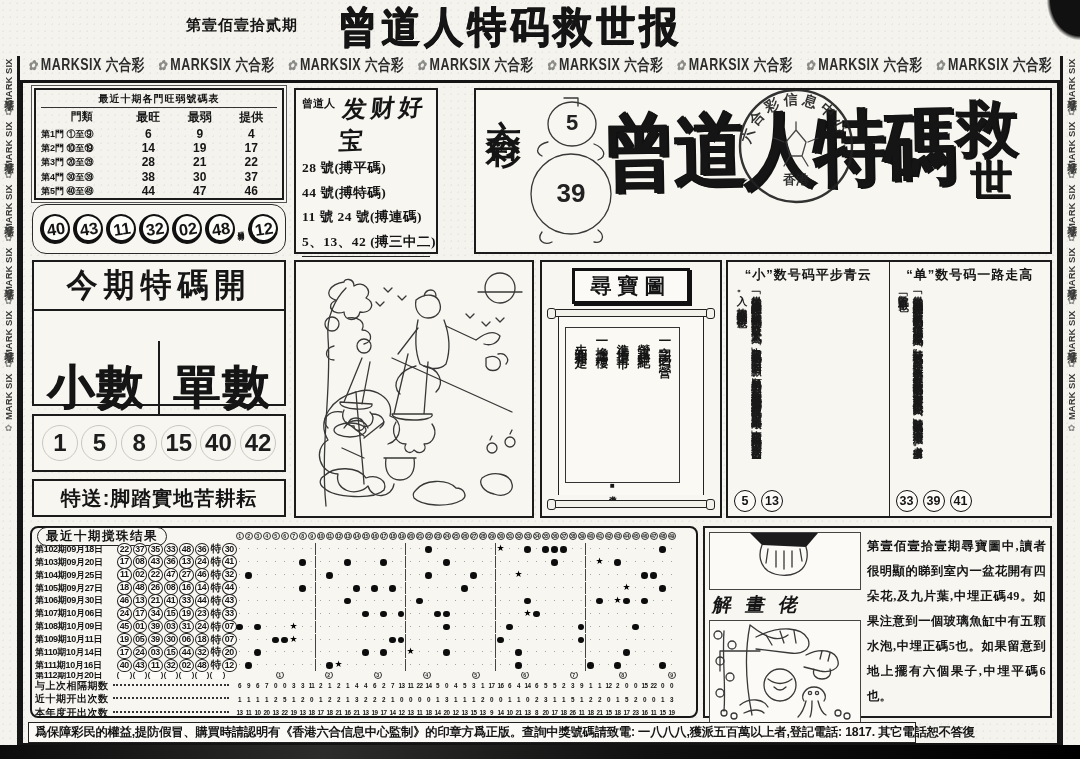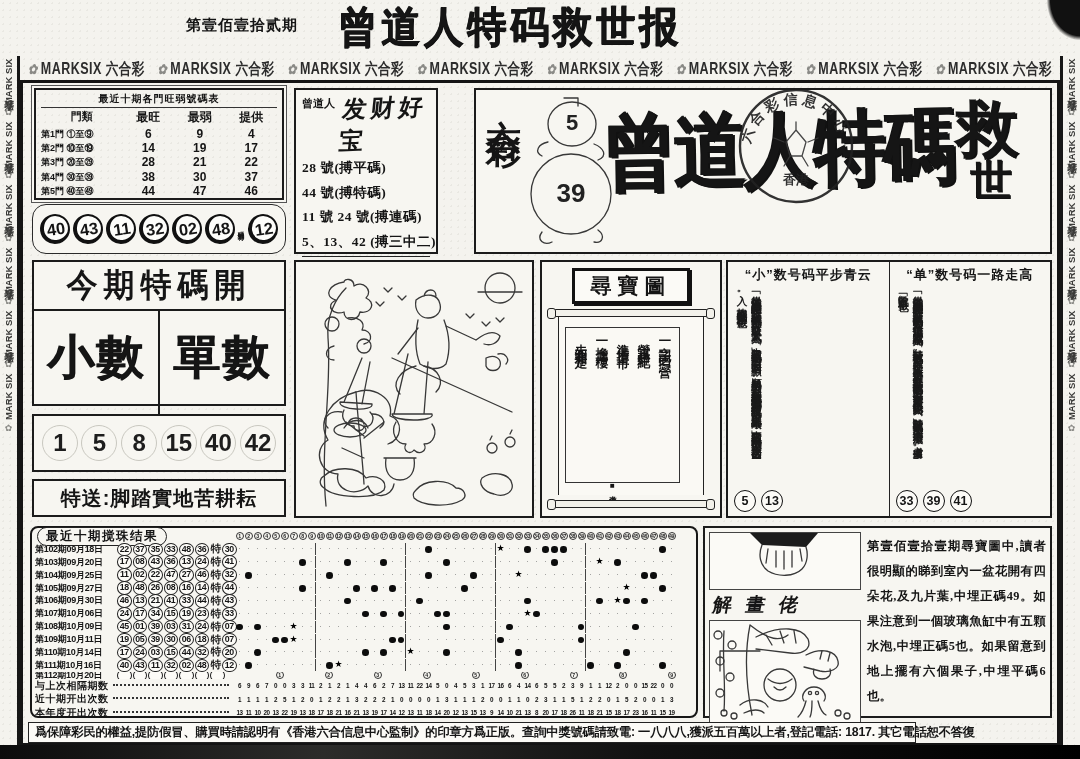--- a/index.html
+++ b/index.html
@@ -10,21 +10,21 @@
   .abs { position:absolute; }
   .box { border:2px solid #1b1b1b; background:#f7f6f1; }
 
   
   #issue { left:186px; top:16px; font-size:15px; font-weight:bold; letter-spacing:1px; }
   #masthead-title { left:338px; top:0px; width:470px; font-size:39px; font-weight:900; letter-spacing:4px;
         text-shadow:1px 0 0 #111, 0 1px 0 #111; transform:scaleY(1.08); }
   #corner-smudge { right:0; top:0; width:38px; height:46px; background:radial-gradient(ellipse at top right, #111 55%, transparent 62%); }
 
   
-  #top-band { left:24px; top:52px; width:1032px; height:26px; display:flex; align-items:flex-end; justify-content:space-between; padding:0 4px; }
+  #top-band { left:24px; top:52px; width:1032px; height:26px; display:flex; align-items:center; justify-content:space-between; padding:0 4px; }
   .logo-item { font-size:12.5px; font-weight:bold; color:#2c2c2c; white-space:nowrap; letter-spacing:0.5px; transform:scaleY(1.25); }
   .cluster { color:#8a8a86; font-size:11px; margin-right:3px; }
 
   
   .strip { top:56px; width:20px; height:690px; display:flex; flex-direction:column; align-items:center; overflow:hidden; }
   #left-strip { left:0; border-right:3px solid #161616; }
   #right-strip { right:0; border-left:3px solid #161616; }
   .strip span { writing-mode:vertical-rl; transform:rotate(180deg); font-size:9.5px; font-weight:bold; color:#3a3a38; white-space:nowrap; line-height:20px; }
   .strip i { font-style:normal; color:#8a8a86; font-size:9px; line-height:14px; }
 
@@ -40,21 +40,21 @@
   #hot-head .hc0 { font-size:11px; text-align:center; }
 
   
   #balls-box { left:32px; top:204px; width:254px; height:50px; border:1.5px solid #2a2a2a; border-radius:14px; display:flex; align-items:center; justify-content:center; gap:3px; background:#f7f6f1; }
   .bigball { width:30px; height:30px; border:2.5px solid #111; border-left-width:4px; border-bottom-width:4px; border-radius:50%; font-size:16.5px; font-weight:900; text-align:center; line-height:26px; transform:rotate(-8deg); background:#fdfdfa; }
   #sp-label { writing-mode:vertical-rl; font-size:6.5px; font-weight:bold; line-height:7px; letter-spacing:-1px; }
 
   
   #fc-main { left:32px; top:260px; width:254px; height:146px; }
   #fc-title { font-size:31px; font-weight:900; text-align:center; letter-spacing:6px; padding-top:2px; transform:scaleY(1.05); }
-  #fc-split { display:flex; border-top:2px solid #1b1b1b; height:124px; margin-top:3px; }
+  #fc-split { display:flex; border-top:2px solid #1b1b1b; height:124px; margin-top:3px;align-items:flex-end; }
   .fc-cell { flex:1; font-size:47px; font-weight:900; text-align:center; line-height:92px; letter-spacing:2px; text-shadow:1px 0 #111; }
   .fc-cell:first-child { border-right:2px solid #1b1b1b; }
   #fc-nums { left:32px; top:414px; width:254px; height:58px; display:flex; align-items:center; justify-content:space-around; padding:0 6px; }
   .faint-ball { width:36px; height:36px; border:1.5px solid #c9c8c0; border-radius:50%; text-align:center; line-height:34px; font-size:24px; font-weight:600; color:#1d1d1d; }
   #fc-bonus { left:32px; top:479px; width:254px; height:38px; font-size:20px; font-weight:900; text-align:center; line-height:34px; letter-spacing:1px; white-space:nowrap; }
 
   
   #fortune-box { left:294px; top:88px; width:144px; height:166px; padding:2px 6px; }
   #fortune-head { display:flex; align-items:flex-start; gap:6px; }
   #fortune-byline { font-size:11px; font-weight:bold; padding-top:4px; white-space:nowrap; }

